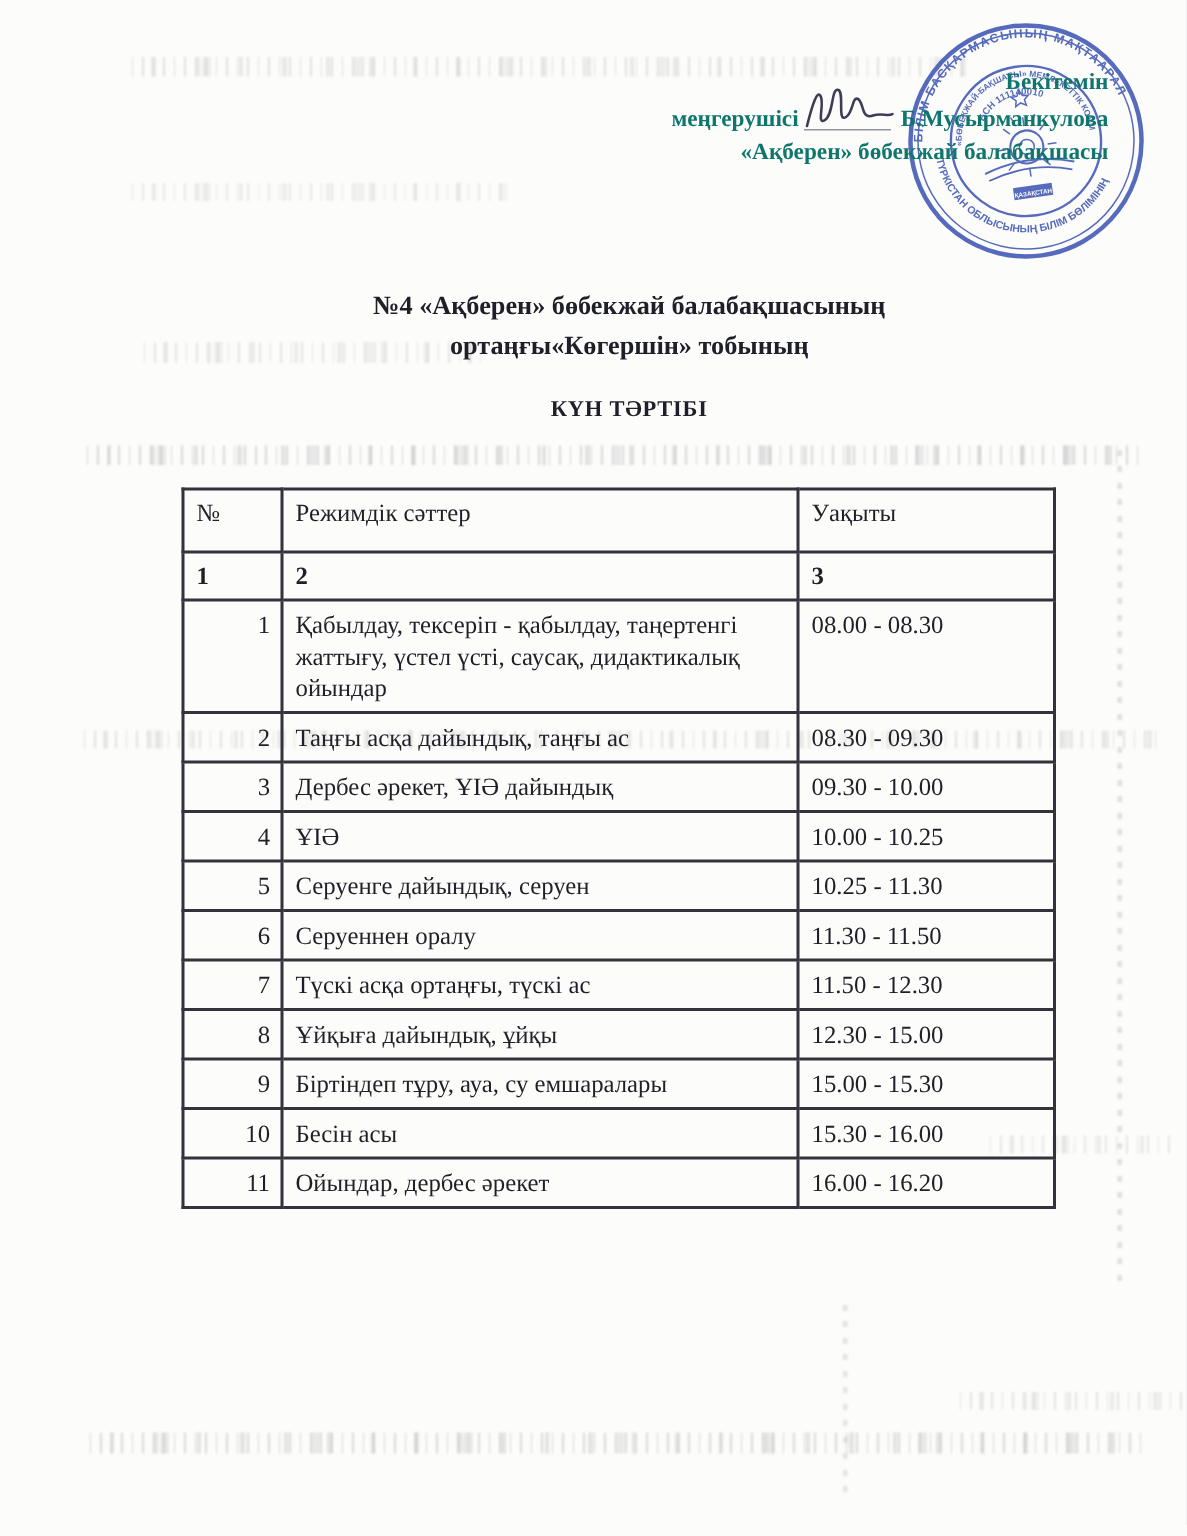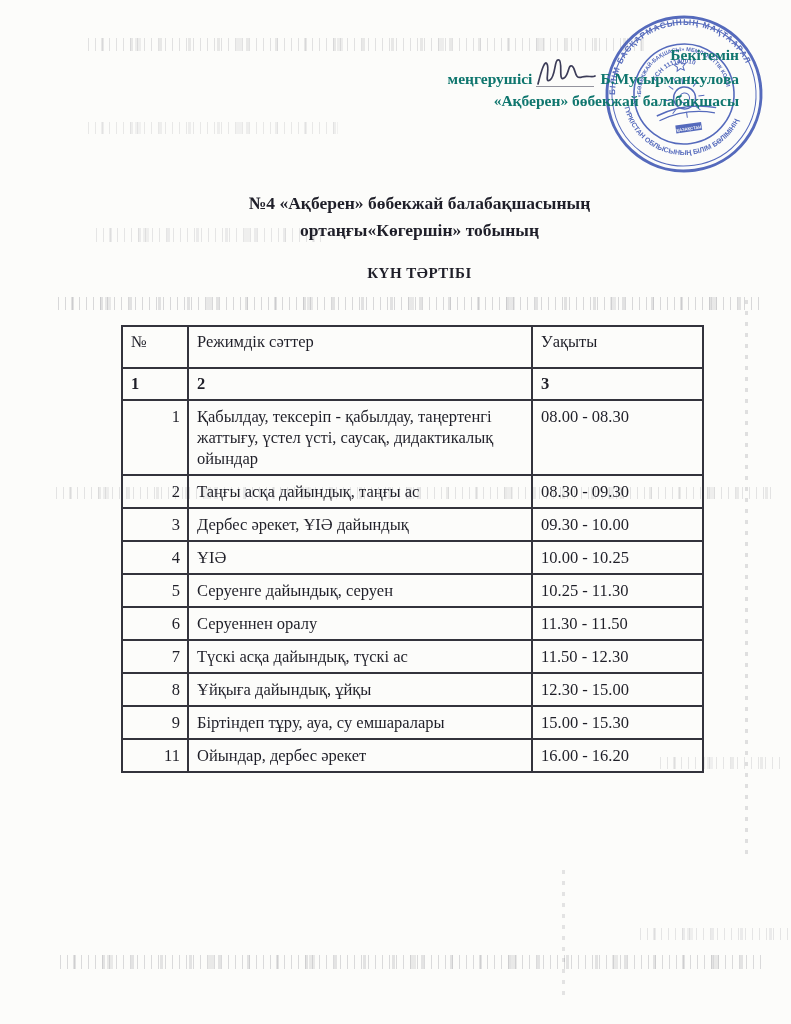--- a/index.html
+++ b/index.html
@@ -181,34 +181,39 @@
           <td class="col-activity">Серуенге дайындық, серуен</td>
           <td class="col-time">10.25 - 11.30</td>
         </tr>
         <tr>
           <td class="col-num">6</td>
           <td class="col-activity">Серуеннен оралу</td>
           <td class="col-time">11.30 - 11.50</td>
         </tr>
         <tr>
           <td class="col-num">7</td>
-          <td class="col-activity">Түскі асқа дайындық, түскі ас</td>
+          <td class="col-activity">Түскі асқа ортаңғы, түскі ас</td>
           <td class="col-time">11.50 - 12.30</td>
         </tr>
         <tr>
           <td class="col-num">8</td>
           <td class="col-activity">Ұйқыға дайындық, ұйқы</td>
           <td class="col-time">12.30 - 15.00</td>
         </tr>
         <tr>
           <td class="col-num">9</td>
           <td class="col-activity">Біртіндеп тұру, ауа, су емшаралары</td>
           <td class="col-time">15.00 - 15.30</td>
         </tr>
         <tr>
+          <td class="col-num">10</td>
+          <td class="col-activity">Бесін асы</td>
+          <td class="col-time">15.30 - 16.00</td>
+        </tr>
+        <tr>
           <td class="col-num">11</td>
           <td class="col-activity">Ойындар, дербес әрекет</td>
           <td class="col-time">16.00 - 16.20</td>
         </tr>
       </tbody>
   </table>
 
 </div>
 
 </body></html>

